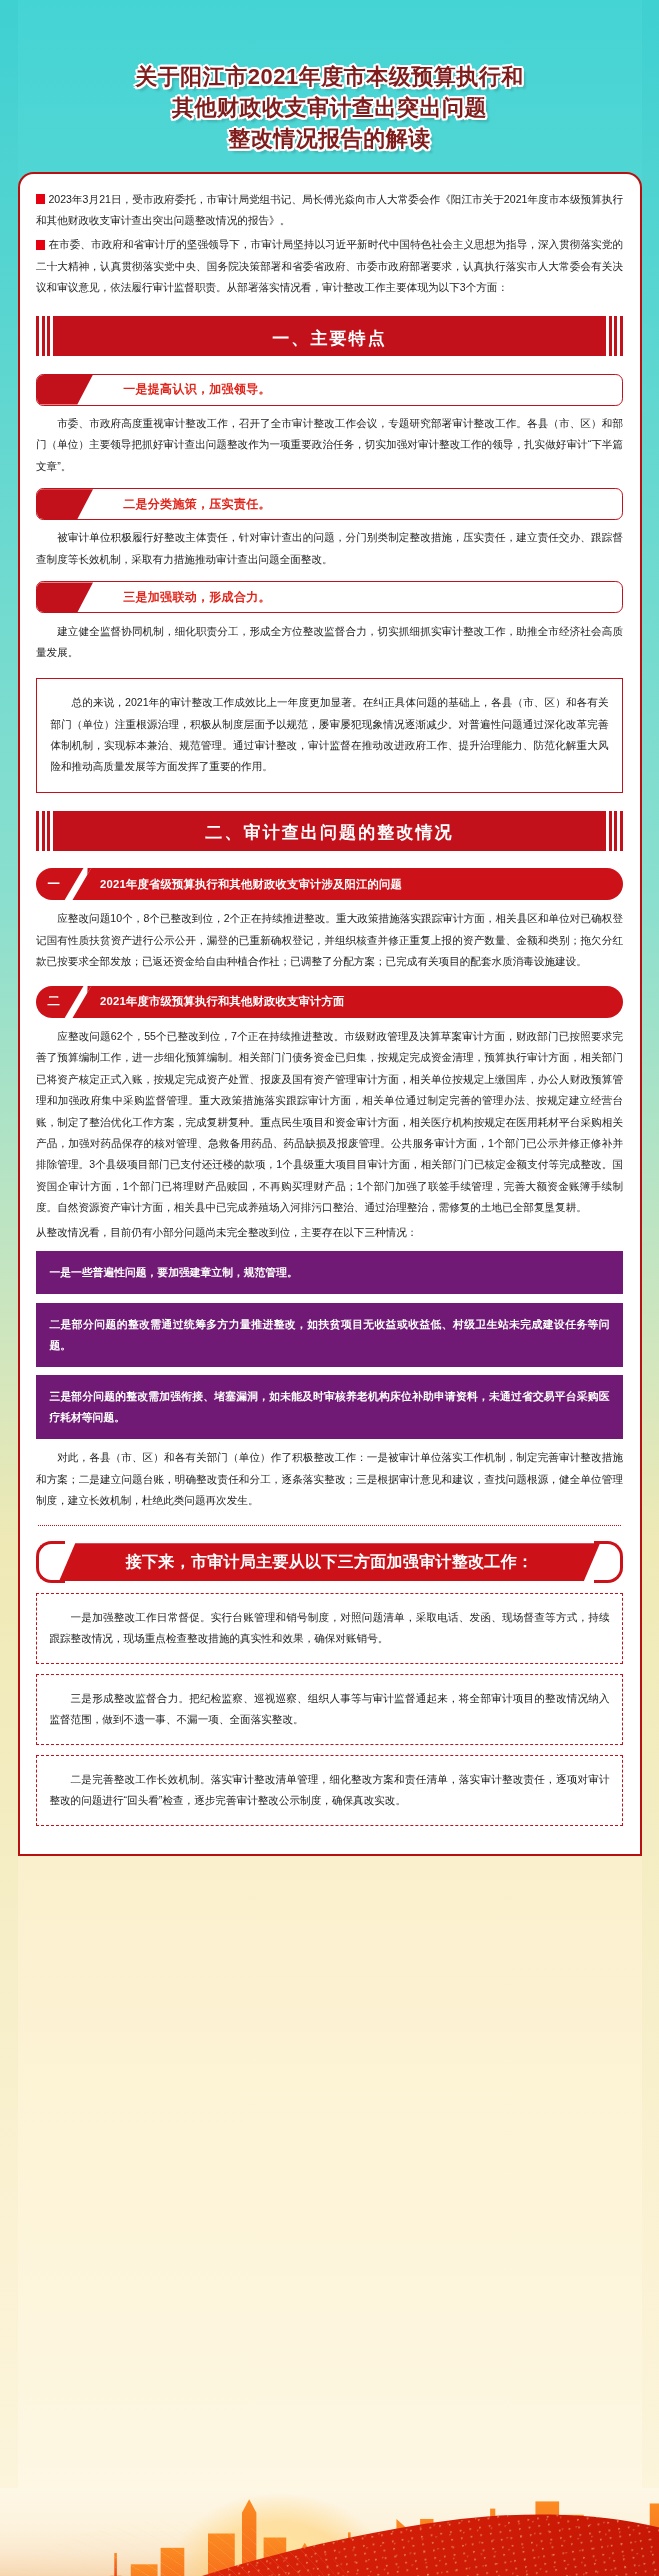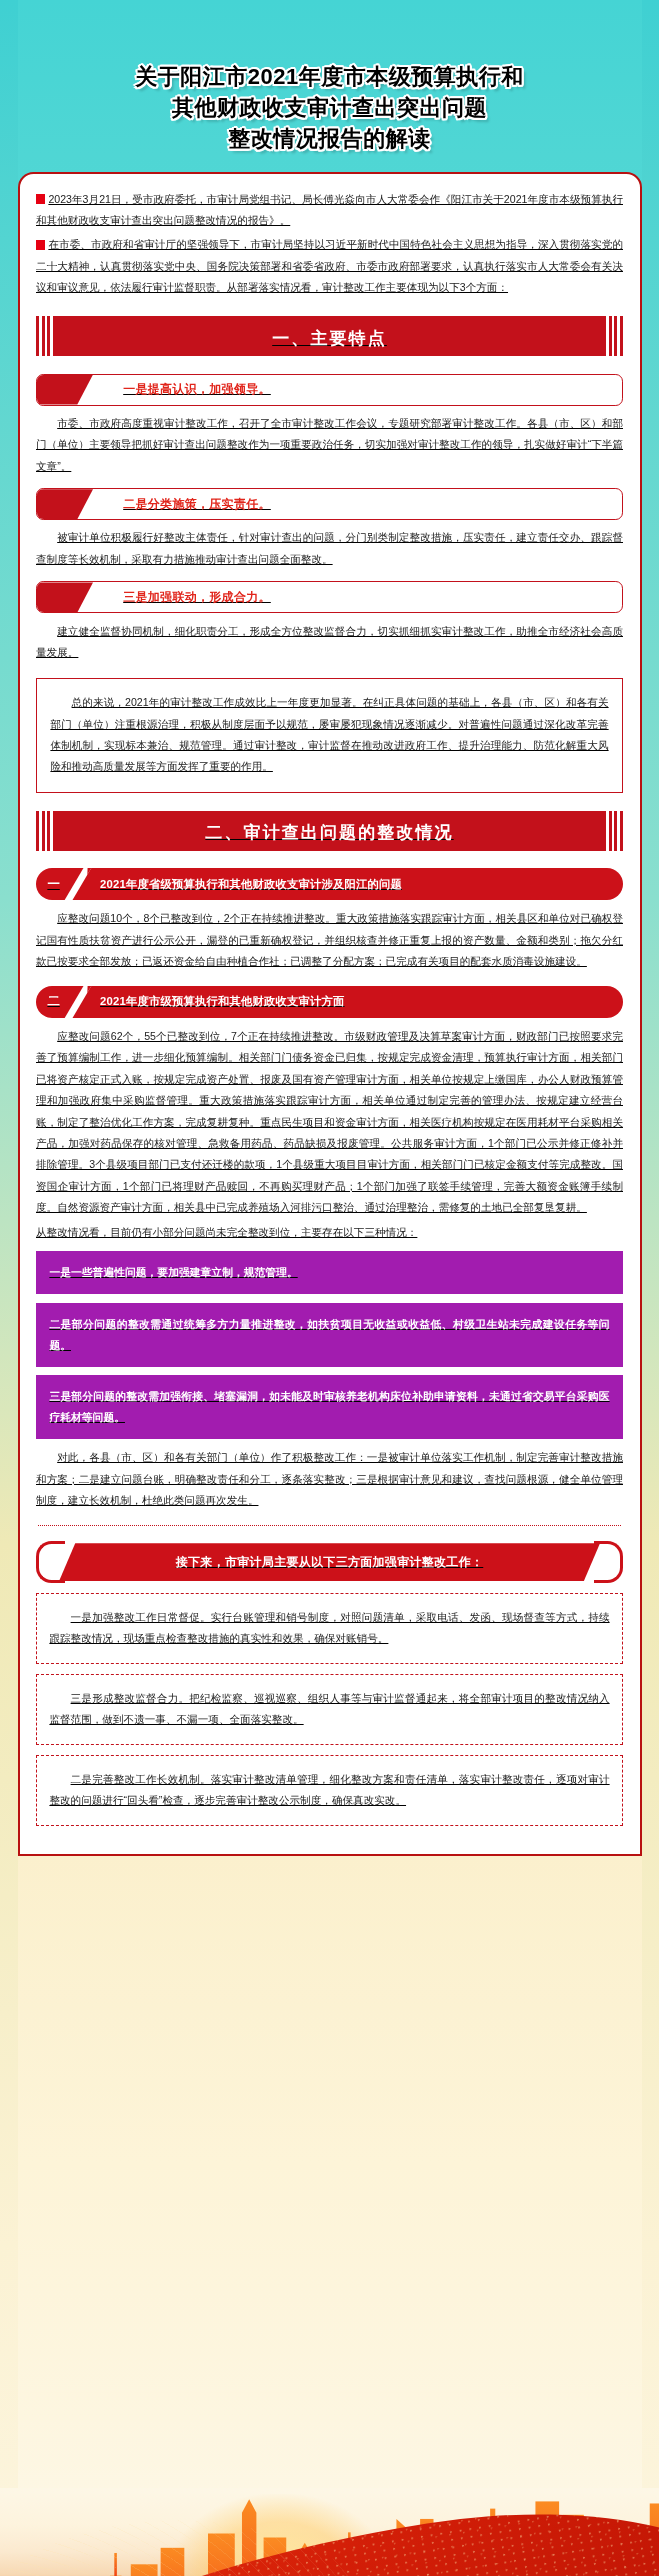--- a/index.html
+++ b/index.html
@@ -18,36 +18,35 @@
   .side-pillar { position:absolute; top:0; bottom:0; width:17.5px; z-index:1; }
   .side-pillar.left  { left:0;  background:linear-gradient(180deg,#3fd0d2 0%,#8adfce 32%,#efe9b6 55%,#fbf2d4 80%,#fdf7e4 100%); }
   .side-pillar.right { right:0; background:linear-gradient(180deg,#3fd0d2 0%,#8adfce 32%,#efe9b6 55%,#fbf2d4 80%,#fdf7e4 100%); }
 
   
   .title-wrap {
     position:relative; z-index:5;
     padding:61px 20.6px 17.5px; text-align:center;
   }
   .title-line {
-    font-size:22px; font-weight:bold; color:#000000;
+    font-size:22px; font-weight:bold; color:#7f1d1d;
     letter-spacing:0.5px; line-height:1.42; white-space:nowrap;
     text-shadow:
       -1.5px -1.5px 0 #fff,  1.5px -1.5px 0 #fff, -1.5px 1.5px 0 #fff,  1.5px 1.5px 0 #fff,
       -2.1px 0 0 #fff, 2.1px 0 0 #fff, 0 -2.1px 0 #fff, 0 2.1px 0 #fff,
       -2.1px -1px 0 #fff, 2.1px 1px 0 #fff, -1px 2.1px 0 #fff, 1px -2.1px 0 #fff,
        3.6px 4.1px 2.6px rgba(0,0,0,.20);
   }
 
   
   .card {
     position:relative; z-index:4;
     margin:0 17.5px; background:#fff;
     border:2.1px solid #b81111; border-radius:15.5px 15.5px 0 0;
     padding:14.4px 16.5px 17.5px;
-    text-decoration:underline;
   }
 
   
   .para {
     font-size:10.6px; color:#1c1c1c; line-height:2.02;
     text-align:justify; text-justify:inter-ideograph;
     margin:0 0 3.1px;
   }
   .para.indent { text-indent:2em; }
   .bullet-sq {
@@ -118,40 +117,40 @@
     border:1.3px solid #c3111b; padding:13.4px 13.4px 11.3px;
     margin:14.4px 0 5.2px;
   }
   .box-dashed {
     border:1px dashed #c3111b; padding:12.4px 12.4px 10.3px;
     margin:10.3px 0;
   }
 
   
   .box-solid {
-    background:#a21caf; color:#fff; padding:11.3px 13.4px;
+    background:#701a75; color:#fff; padding:11.3px 13.4px;
     margin:8.2px 0; font-size:10.8px; line-height:1.92; font-weight:bold;
     text-align:justify;
   }
 
   
   .ribbon {
     position:relative; margin:15.5px 0 4.1px; height:42px;
     display:flex; align-items:center; justify-content:center;
   }
   .ribbon .bracket { position:absolute; top:0; width:29px; height:42px; }
   .ribbon .bracket.l { left:0;  border:3.1px solid #cc1119; border-right:none;  border-radius:15.5px 0 0 15.5px; }
   .ribbon .bracket.r { right:0; border:3.1px solid #cc1119; border-left:none;   border-radius:0 15.5px 15.5px 0; }
   .ribbon .rb-plate {
     position:absolute; left:23px; right:23px; top:2.1px; height:38px;
     background:#cc1119;
     clip-path:polygon(3% 0, 100% 0, 97% 100%, 0 100%);
   }
   .ribbon .rb-text {
-    position:relative; z-index:3; color:#fff; font-size:12px;
+    position:relative; z-index:3; color:#fff; font-size:16px;
     font-weight:bold; letter-spacing:0.3px;
   }
 
   
   .dot-divider {
     border-top:1.5px dotted #c3111b; margin:13.4px 2.1px 0;
   }
 
   
   .footer {

